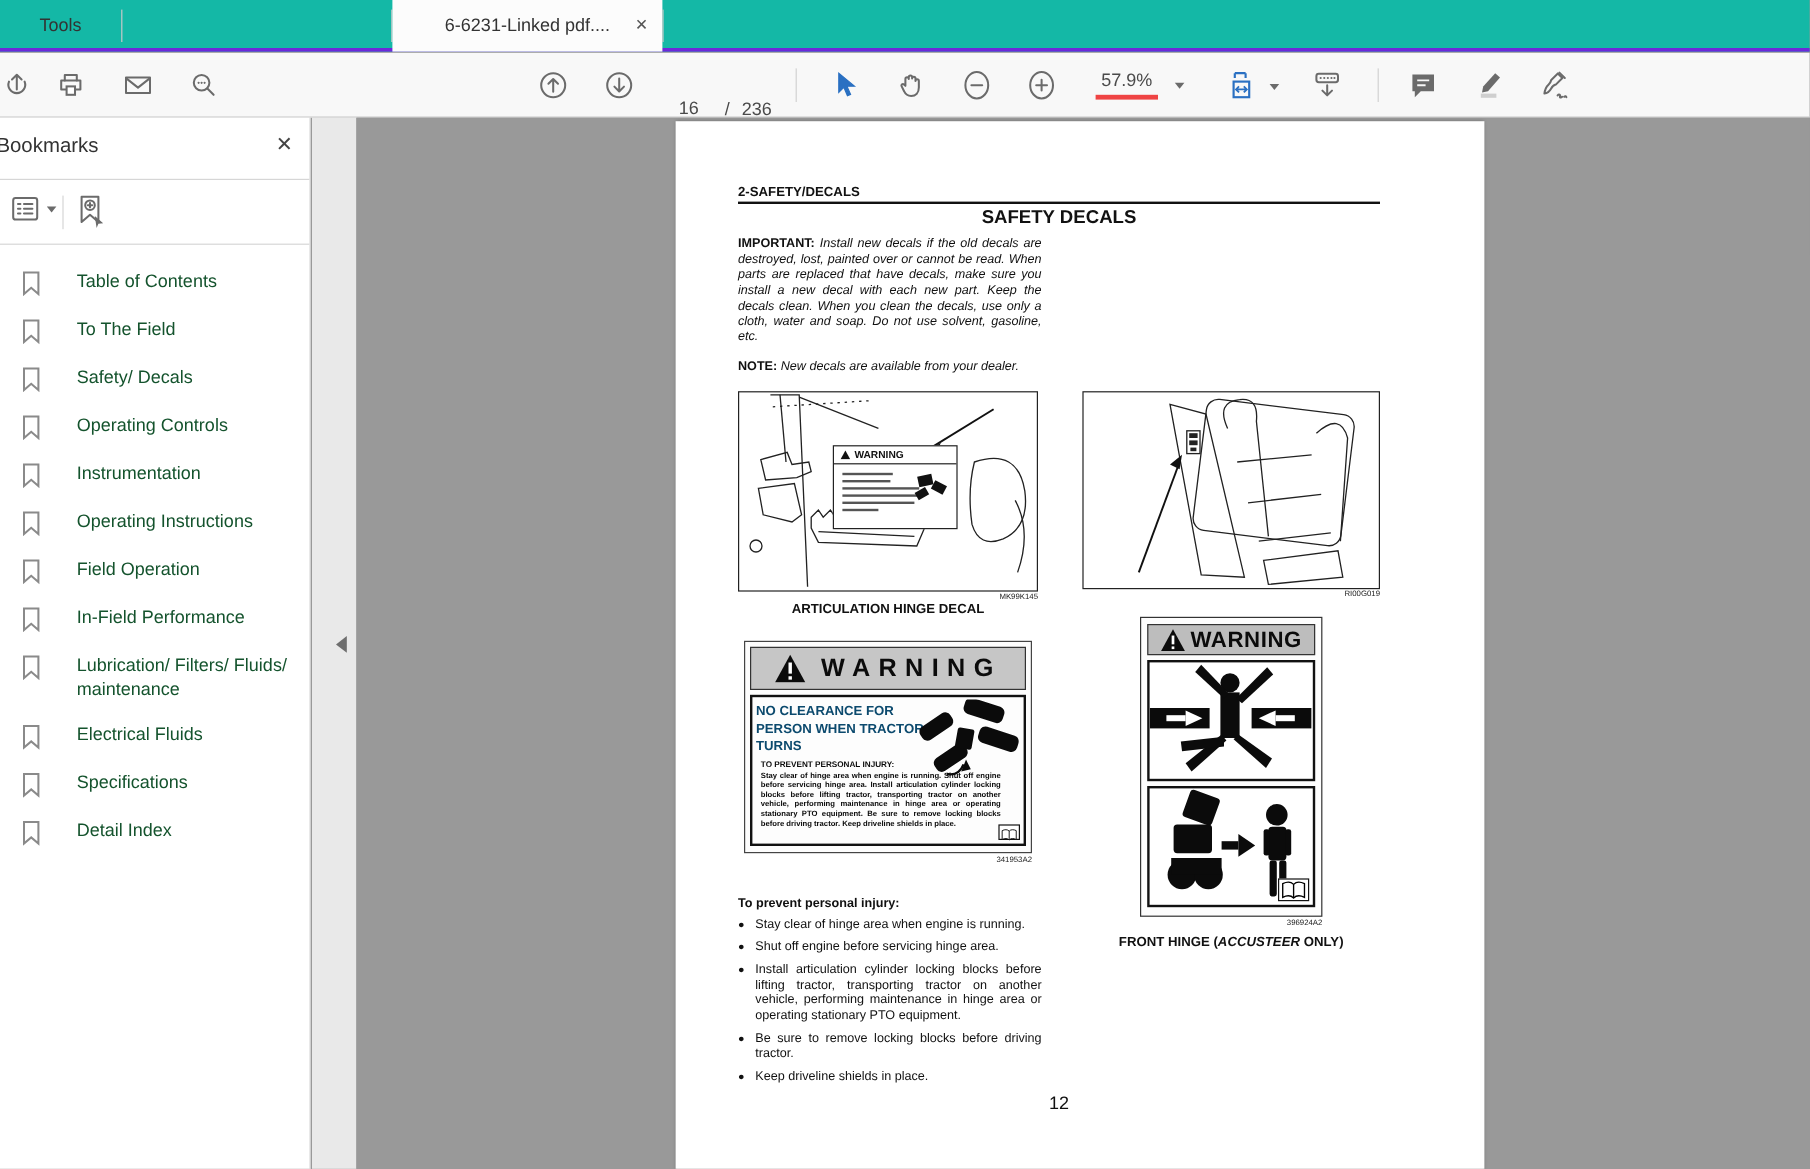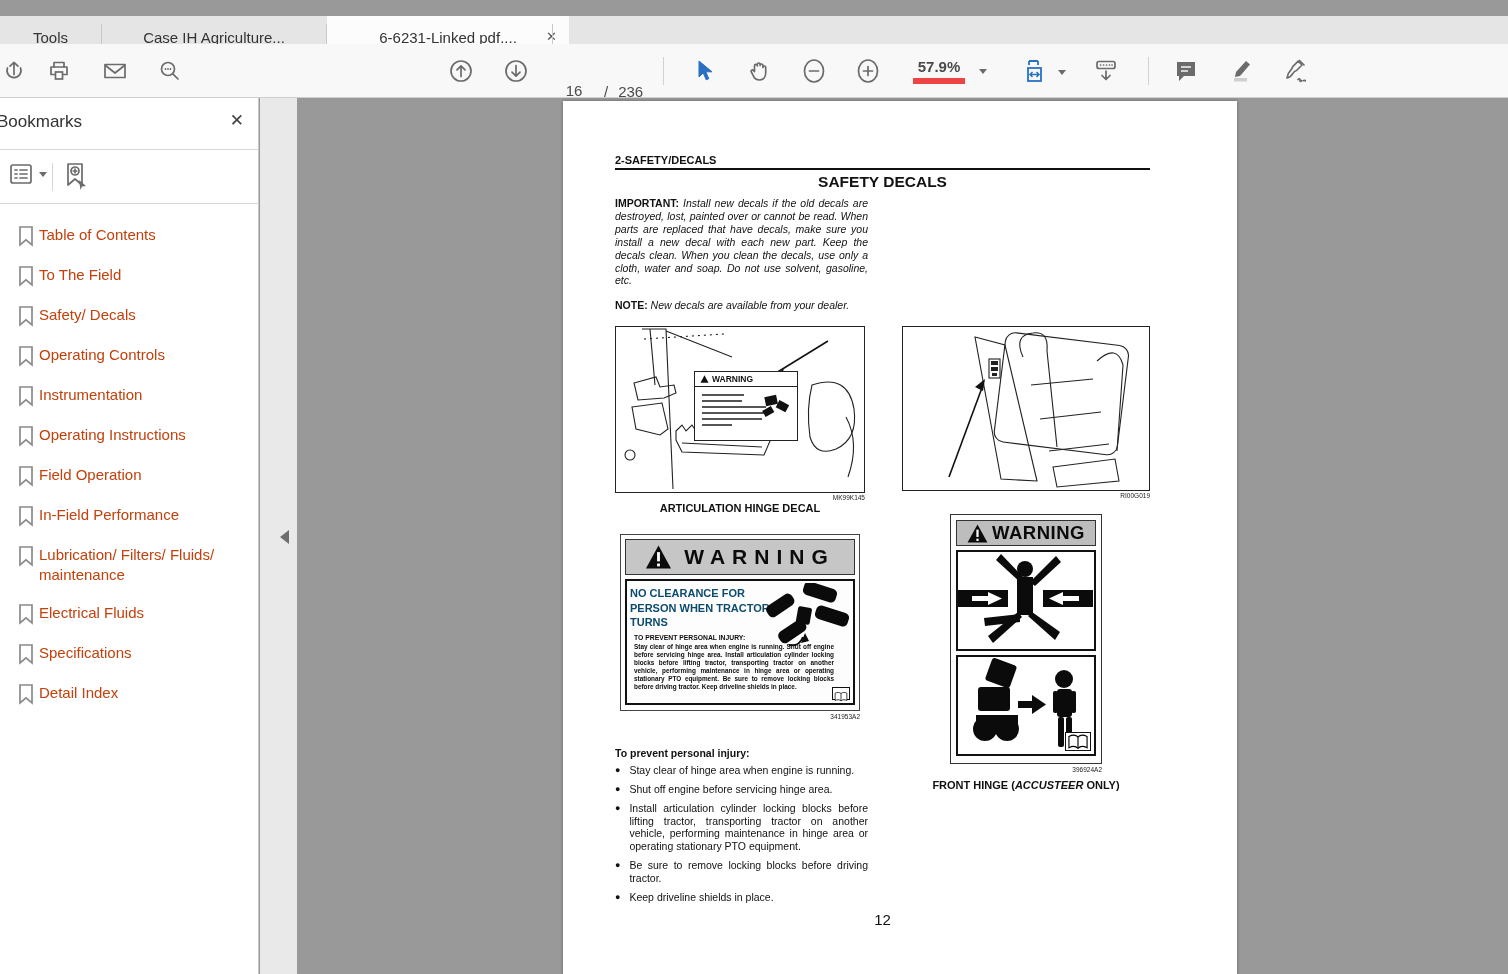--- a/index.html
+++ b/index.html
@@ -1,21 +1,21 @@
 <!DOCTYPE html>
 <html><head>
 <meta charset="utf-8">
 <style>
   * { box-sizing: border-box; margin: 0; padding: 0; }
   html,body { width:1508px; height:974px; overflow:hidden;
     font-family:"Liberation Sans", sans-serif; background:#999; }
 
   
-  .tabbar { position:absolute; left:0; top:16px; width:1508px; height:43px;
-    background:#e5e5e5; border-bottom:5px solid #6d28d9; }
+  .tabbar { position:absolute; left:0; top:0; width:1508px; height:43px;
+    background:#14b8a6; border-bottom:3px solid #6d28d9; }
   .tab { position:absolute; top:0; height:43px; display:flex; align-items:center;
     justify-content:center; font-size:15px; color:#333; cursor:default; }
   .tab-sep { position:absolute; top:8px; height:27px; width:1px; background:#c9c9c9; }
   .tab.active { background:#fcfcfc; }
   .tab-close { position:absolute; right:12px; top:13px; font-size:13px; color:#555;
     line-height:16px; }
 
   
   .toolbar { position:absolute; left:0; top:44px; width:1508px; height:54px;
     background:#f8f8f8; border-bottom:1px solid #cfcfcf; }
@@ -24,38 +24,38 @@
   .tbtn svg { display:block; }
   .tb-sep { position:absolute; top:13px; width:1px; height:28px; background:#d2d2d2; }
   .page-counter { position:absolute; top:0; height:54px; display:flex; align-items:center;
     gap:10px; font-size:15px; color:#4a4a4a;margin-top:20px; }
   .page-input { width:40px; height:26px; border:none; border-bottom:1px solid #9a9a9a;
     background:transparent; text-align:center; font-size:15px; color:#4a4a4a;
     font-family:"Liberation Sans",sans-serif; }
   .zoom-level { position:absolute; top:0; height:54px; display:flex; align-items:center;
     gap:14px; font-size:15px; color:#4a4a4a; }
   .zoom-val { display:inline-block; min-width:52px; text-align:center;
-    border-bottom:6px solid #ef4444; padding-bottom:3px;font-weight:bold; }
+    border-bottom:4px solid #ef4444; padding-bottom:3px; }
   .caret-down { width:0; height:0; border-left:4px solid transparent;
     border-right:4px solid transparent; border-top:5px solid #6b6b6b; }
 
   
   .main { position:absolute; left:0; top:98px; width:1372px; height:876px; }
   .sidebar { position:absolute; left:0; top:0; width:259px; height:876px; background:#fff;
     border-right:1px solid #c9c9c9; overflow:hidden; }
   .sb-head { position:relative; height:52px; border-bottom:1px solid #d6d6d6; }
   .sb-title { position:absolute; left:-3px; top:14px; font-size:17px; color:#333; }
   .sb-close { position:absolute; right:14px; top:12px; font-size:17px; color:#444; }
   .sb-tools { position:relative; height:54px; border-bottom:1px solid #d6d6d6; }
   .sb-tools .opt { position:absolute; left:8px; top:12px; display:flex; align-items:center; gap:5px; }
   .sb-tools .sep { position:absolute; left:52px; top:13px; width:1px; height:28px; background:#d6d6d6; }
   .sb-tools .find { position:absolute; left:62px; top:11px; }
   .sb-list { padding-top:12px; }
-  .sb-item { display:flex; align-items:flex-start; gap:4px; padding:9px 10px 9px 17px;
-    font-size:15px; color:#c2410c; line-height:20px; cursor:default; }
+  .sb-item { display:flex; align-items:flex-start; gap:29px; padding:9px 10px 9px 17px;
+    font-size:15px; color:#14532d; line-height:20px; cursor:default; }
   .sb-item svg { flex:0 0 auto; margin-top:0px; }
 
   .collapse-strip { position:absolute; left:260px; top:0; width:37px; height:876px; background:#e9e9e9; }
   .collapse-arrow { position:absolute; left:20px; top:432px; width:0; height:0;
     border-top:7px solid transparent; border-bottom:7px solid transparent;
     border-right:9px solid #6e6e6e; }
 
   .canvas { position:absolute; left:297px; top:0; width:1211px; height:876px;
     background:#999; overflow:hidden; }
   .pdf-page { position:absolute; left:266px; top:3px; width:674px; height:880px;
@@ -130,25 +130,22 @@
   .icf { fill:#6b6b6b; stroke:none; }
 </style>
 </head>
 <body>
 
 <div class="tabbar">
   <div class="tab" style="left:0;width:101px;">
     <span>Tools</span>
   </div>
   <div class="tab-sep" style="left:101px;"></div>
-  <div class="tab" style="left:102px;width:224px;">
-    <span>Case IH Agriculture...</span>
-  </div>
   <div class="tab-sep" style="left:326px;"></div>
-  <div class="tab active" style="left:327px;width:242px;">
+  <div class="tab active" style="left:327px;width:225px;">
     <span>6-6231-Linked pdf....</span>
     <span class="tab-close">✕</span>
   </div>
   <div class="tab-sep" style="left:552px;"></div>
 </div>
 
 <div class="toolbar">
   <div class="tbtn" style="left:14px;">
     <svg width="24" height="24" viewBox="0 0 24 24">
       <path class="ic" d="M5.5 9a7 7 0 1 0 13 0"></path>

